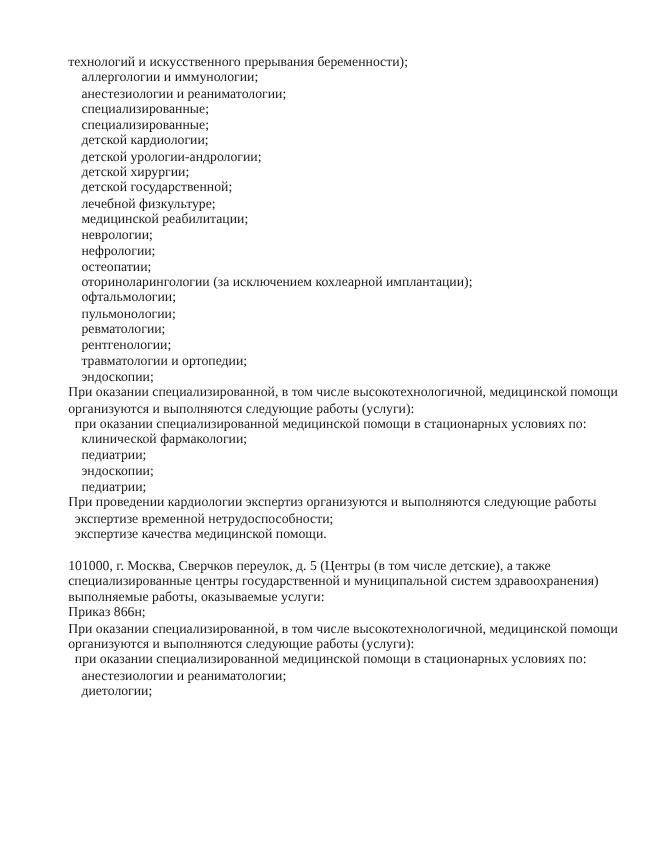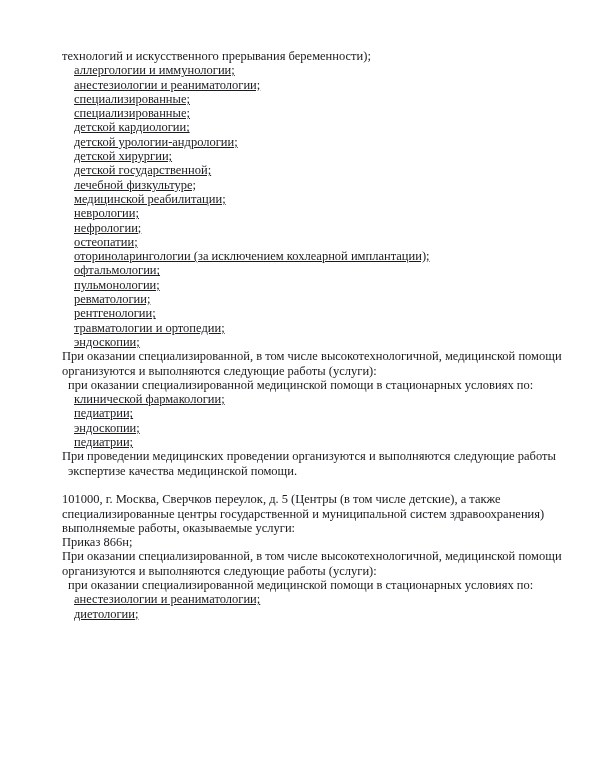--- a/index.html
+++ b/index.html
@@ -29,21 +29,21 @@
     font-size: 12.5px;
     line-height: 14.3px;
     color: #1b1b1f;
   }
   .line {
     white-space: nowrap;
     height: 14.3px;
   }
   .line.indent-0 { padding-left: 0; }
   .line.indent-1 { padding-left: 6px; }
-  .line.indent-2 { padding-left: 12px; text-decoration: underline; }
+  .line.indent-2 { padding-left: 12px; }
   .line.blank { height: 14.3px; }
 </style>
 </head>
 <body>
 
 <div class="doc-page">
   <div class="doc-text-block">
       <div class="line indent-0">технологий и искусственного прерывания беременности);</div>
       <div class="line indent-2">аллергологии и иммунологии;</div>
       <div class="line indent-2">анестезиологии и реаниматологии;</div>
@@ -65,21 +65,22 @@
       <div class="line indent-2">рентгенологии;</div>
       <div class="line indent-2">травматологии и ортопедии;</div>
       <div class="line indent-2">эндоскопии;</div>
       <div class="line indent-0">При оказании специализированной, в том числе высокотехнологичной, медицинской помощи</div>
       <div class="line indent-0">организуются и выполняются следующие работы (услуги):</div>
       <div class="line indent-1">при оказании специализированной медицинской помощи в стационарных условиях по:</div>
       <div class="line indent-2">клинической фармакологии;</div>
       <div class="line indent-2">педиатрии;</div>
       <div class="line indent-2">эндоскопии;</div>
       <div class="line indent-2">педиатрии;</div>
-      <div class="line indent-0">При проведении медицинских проведении организуются и выполняются следующие работы</div>
+      <div class="line indent-0">При проведении кардиологии экспертиз организуются и выполняются следующие работы</div>
+      <div class="line indent-1">экспертизе временной нетрудоспособности;</div>
       <div class="line indent-1">экспертизе качества медицинской помощи.</div>
       <div class="line indent-0 blank"></div>
       <div class="line indent-0">101000, г. Москва, Сверчков переулок, д. 5 (Центры (в том числе детские), а также</div>
       <div class="line indent-0">специализированные центры государственной и муниципальной систем здравоохранения)</div>
       <div class="line indent-0">выполняемые работы, оказываемые услуги:</div>
       <div class="line indent-0">Приказ 866н;</div>
       <div class="line indent-0">При оказании специализированной, в том числе высокотехнологичной, медицинской помощи</div>
       <div class="line indent-0">организуются и выполняются следующие работы (услуги):</div>
       <div class="line indent-1">при оказании специализированной медицинской помощи в стационарных условиях по:</div>
       <div class="line indent-2">анестезиологии и реаниматологии;</div>

